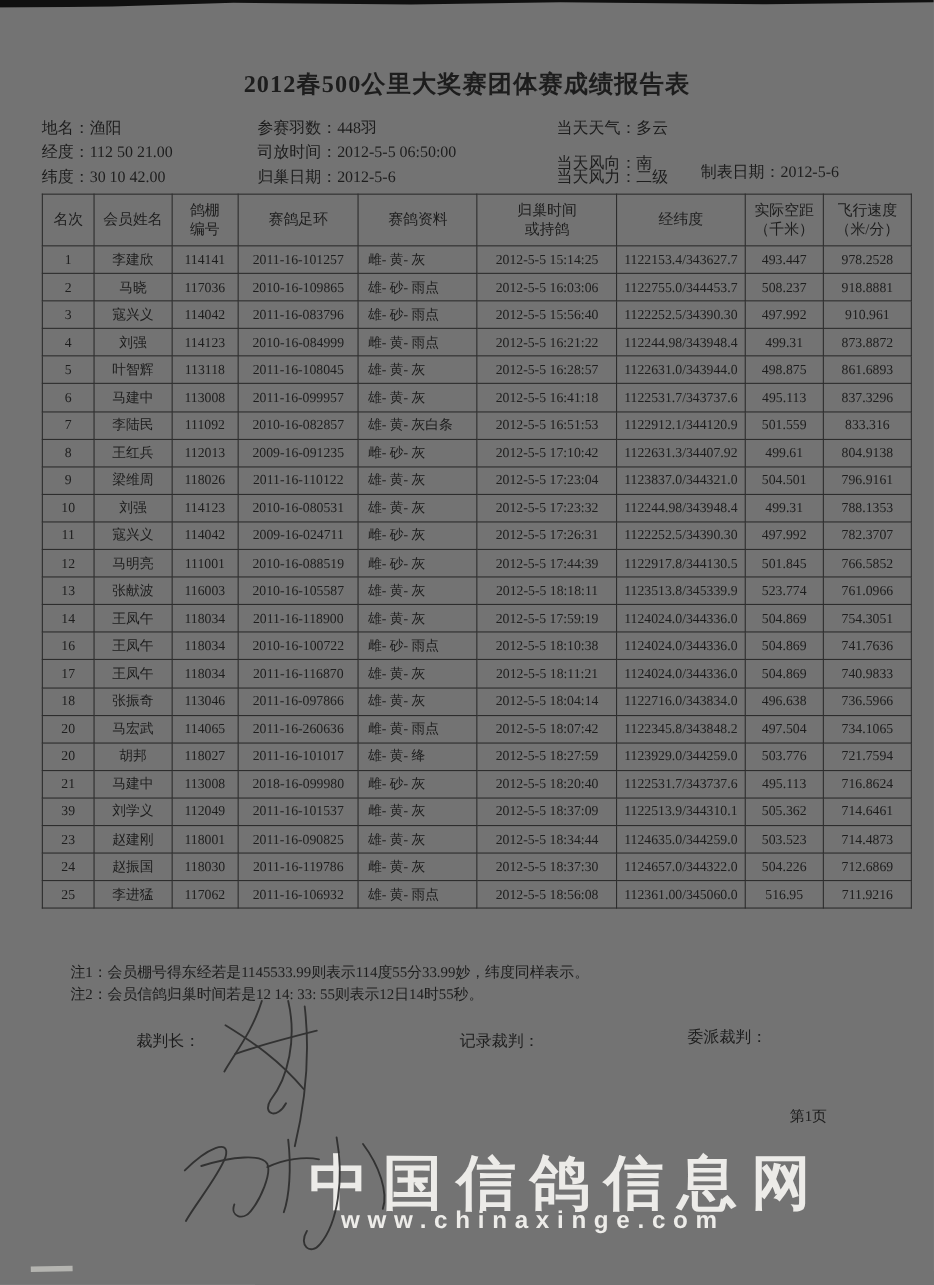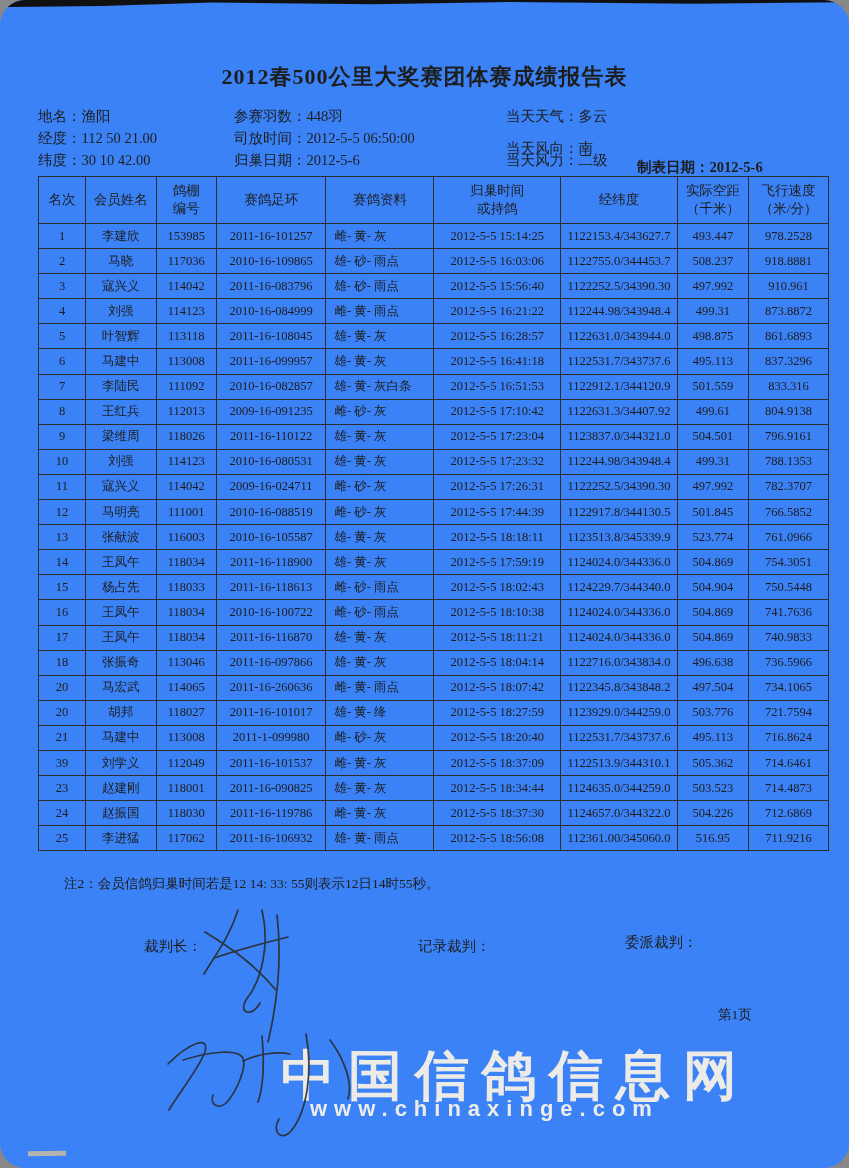--- a/index.html
+++ b/index.html
@@ -1,21 +1,20 @@
 <!DOCTYPE html>
 <html><head>
 <meta charset="utf-8">
 <style>
   html,body { margin:0; padding:0; background:#888; }
   .page {
     position:relative; width:849px; height:1168px;
-    background:#3b82f6; overflow:hidden;
+    background:#737373; overflow:hidden;
     font-family:"Liberation Serif","DejaVu Serif",serif;
     color:#1d1d1d;
-    border-radius:25px;
   }
   .top-strip {
     position:absolute; top:0; left:0; width:100%; height:7px;
     background:#101010; z-index:2;
     clip-path:polygon(0 0,100% 0,100% 30%,82% 55%,60% 30%,44% 60%,25% 35%,12% 85%,0 100%);
   }
   .title {
     position:absolute; top:62px; left:0; width:100%;
     text-align:center; font-size:22px; font-weight:bold;
     letter-spacing:1px; z-index:2;
@@ -24,41 +23,41 @@
   .info-line .val { }
   .il-l1 { left:38px;  top:107px; }
   .il-l2 { left:38px;  top:129px; }
   .il-l3 { left:38px;  top:151px; }
   .il-m1 { left:234px; top:107px; }
   .il-m2 { left:234px; top:129px; }
   .il-m3 { left:234px; top:151px; }
   .il-r1 { left:506px; top:107px; }
   .il-r2 { left:506px; top:139px; }
   .il-r3 { left:506px; top:151px; }
-  .il-x1 { left:637px; top:158px;font-weight:bold; }
+  .il-x1 { left:637px; top:147px; }
 
   .table-wrap { position:absolute; left:38px; top:176px; width:791px; z-index:2; }
   table { border-collapse:collapse; width:100%; table-layout:fixed; }
   th,td { border:1.5px solid #2d2d2d; text-align:center; overflow:hidden; padding:0; }
   th { height:46px; font-size:13.5px; font-weight:normal; white-space:pre-line; line-height:1.35; }
   td { height:24.1px; font-size:12.5px; white-space:nowrap; }
   th:nth-child(1),td:nth-child(1){ width:5.9%; }
   th:nth-child(2),td:nth-child(2){ width:8.9%; }
   th:nth-child(3),td:nth-child(3){ width:7.6%; }
   th:nth-child(4),td:nth-child(4){ width:13.9%; }
   th:nth-child(5),td:nth-child(5){ width:13.7%; }
   th:nth-child(6),td:nth-child(6){ width:16.1%;text-align:center; }
   th:nth-child(7),td:nth-child(7){ width:14.8%; }
   th:nth-child(8),td:nth-child(8){ width:9.0%; }
   th:nth-child(9),td:nth-child(9){ width:10.1%; }
   td.c4 { text-align:left; padding-left:8px; }
 
   .notes { position:absolute; left:64px; top:874px; font-size:13.5px; line-height:20px; z-index:2; }
   .judges span { position:absolute; font-size:14.5px; z-index:2; }
-  .j1 { left:144px; top:937px; }
+  .j1 { left:124px; top:937px; }
   .j2 { left:418px; top:937px; }
   .j3 { left:625px; top:933px; }
   .pagenum { position:absolute; left:718px; top:1006px; font-size:13.5px; z-index:2; }
 
   .wm1 {
     position:absolute; left:281px; top:1040px; z-index:1;
     font-family:"Liberation Sans","DejaVu Sans",sans-serif;
     font-size:54px; font-weight:bold; letter-spacing:13px;
     color:#ecebe8; white-space:nowrap;
   }
@@ -110,21 +109,21 @@
             <th>实际空距
 （千米）</th>
             <th>飞行速度
 （米/分）</th>
           </tr>
       </thead>
       <tbody>
           <tr>
             <td class="c0">1</td>
             <td class="c1">李建欣</td>
-            <td class="c2">153985</td>
+            <td class="c2">114141</td>
             <td class="c3">2011-16-101257</td>
             <td class="c4">雌- 黄- 灰</td>
             <td class="c5">2012-5-5 15:14:25</td>
             <td class="c6">1122153.4/343627.7</td>
             <td class="c7">493.447</td>
             <td class="c8">978.2528</td>
           </tr>
           <tr>
             <td class="c0">2</td>
             <td class="c1">马晓</td>
@@ -262,31 +261,20 @@
             <td class="c1">王凤午</td>
             <td class="c2">118034</td>
             <td class="c3">2011-16-118900</td>
             <td class="c4">雄- 黄- 灰</td>
             <td class="c5">2012-5-5 17:59:19</td>
             <td class="c6">1124024.0/344336.0</td>
             <td class="c7">504.869</td>
             <td class="c8">754.3051</td>
           </tr>
           <tr>
-            <td class="c0">15</td>
-            <td class="c1">杨占先</td>
-            <td class="c2">118033</td>
-            <td class="c3">2011-16-118613</td>
-            <td class="c4">雌- 砂- 雨点</td>
-            <td class="c5">2012-5-5 18:02:43</td>
-            <td class="c6">1124229.7/344340.0</td>
-            <td class="c7">504.904</td>
-            <td class="c8">750.5448</td>
-          </tr>
-          <tr>
             <td class="c0">16</td>
             <td class="c1">王凤午</td>
             <td class="c2">118034</td>
             <td class="c3">2010-16-100722</td>
             <td class="c4">雌- 砂- 雨点</td>
             <td class="c5">2012-5-5 18:10:38</td>
             <td class="c6">1124024.0/344336.0</td>
             <td class="c7">504.869</td>
             <td class="c8">741.7636</td>
           </tr>
@@ -331,21 +319,21 @@
             <td class="c4">雄- 黄- 绛</td>
             <td class="c5">2012-5-5 18:27:59</td>
             <td class="c6">1123929.0/344259.0</td>
             <td class="c7">503.776</td>
             <td class="c8">721.7594</td>
           </tr>
           <tr>
             <td class="c0">21</td>
             <td class="c1">马建中</td>
             <td class="c2">113008</td>
-            <td class="c3">2011-1-099980</td>
+            <td class="c3">2018-16-099980</td>
             <td class="c4">雌- 砂- 灰</td>
             <td class="c5">2012-5-5 18:20:40</td>
             <td class="c6">1122531.7/343737.6</td>
             <td class="c7">495.113</td>
             <td class="c8">716.8624</td>
           </tr>
           <tr>
             <td class="c0">39</td>
             <td class="c1">刘学义</td>
             <td class="c2">112049</td>
@@ -387,20 +375,21 @@
             <td class="c5">2012-5-5 18:56:08</td>
             <td class="c6">112361.00/345060.0</td>
             <td class="c7">516.95</td>
             <td class="c8">711.9216</td>
           </tr>
         </tbody>
     </table>
   </div>
 
   <div class="notes">
+    <div>注1：会员棚号得东经若是1145533.99则表示114度55分33.99妙，纬度同样表示。</div>
     <div>注2：会员信鸽归巢时间若是12 14: 33: 55则表示12日14时55秒。</div>
   </div>
 
   <div class="judges">
     <span class="j1">裁判长：</span>
     <span class="j2">记录裁判：</span>
     <span class="j3">委派裁判：</span>
   </div>
 
   <div class="pagenum">第1页</div>

